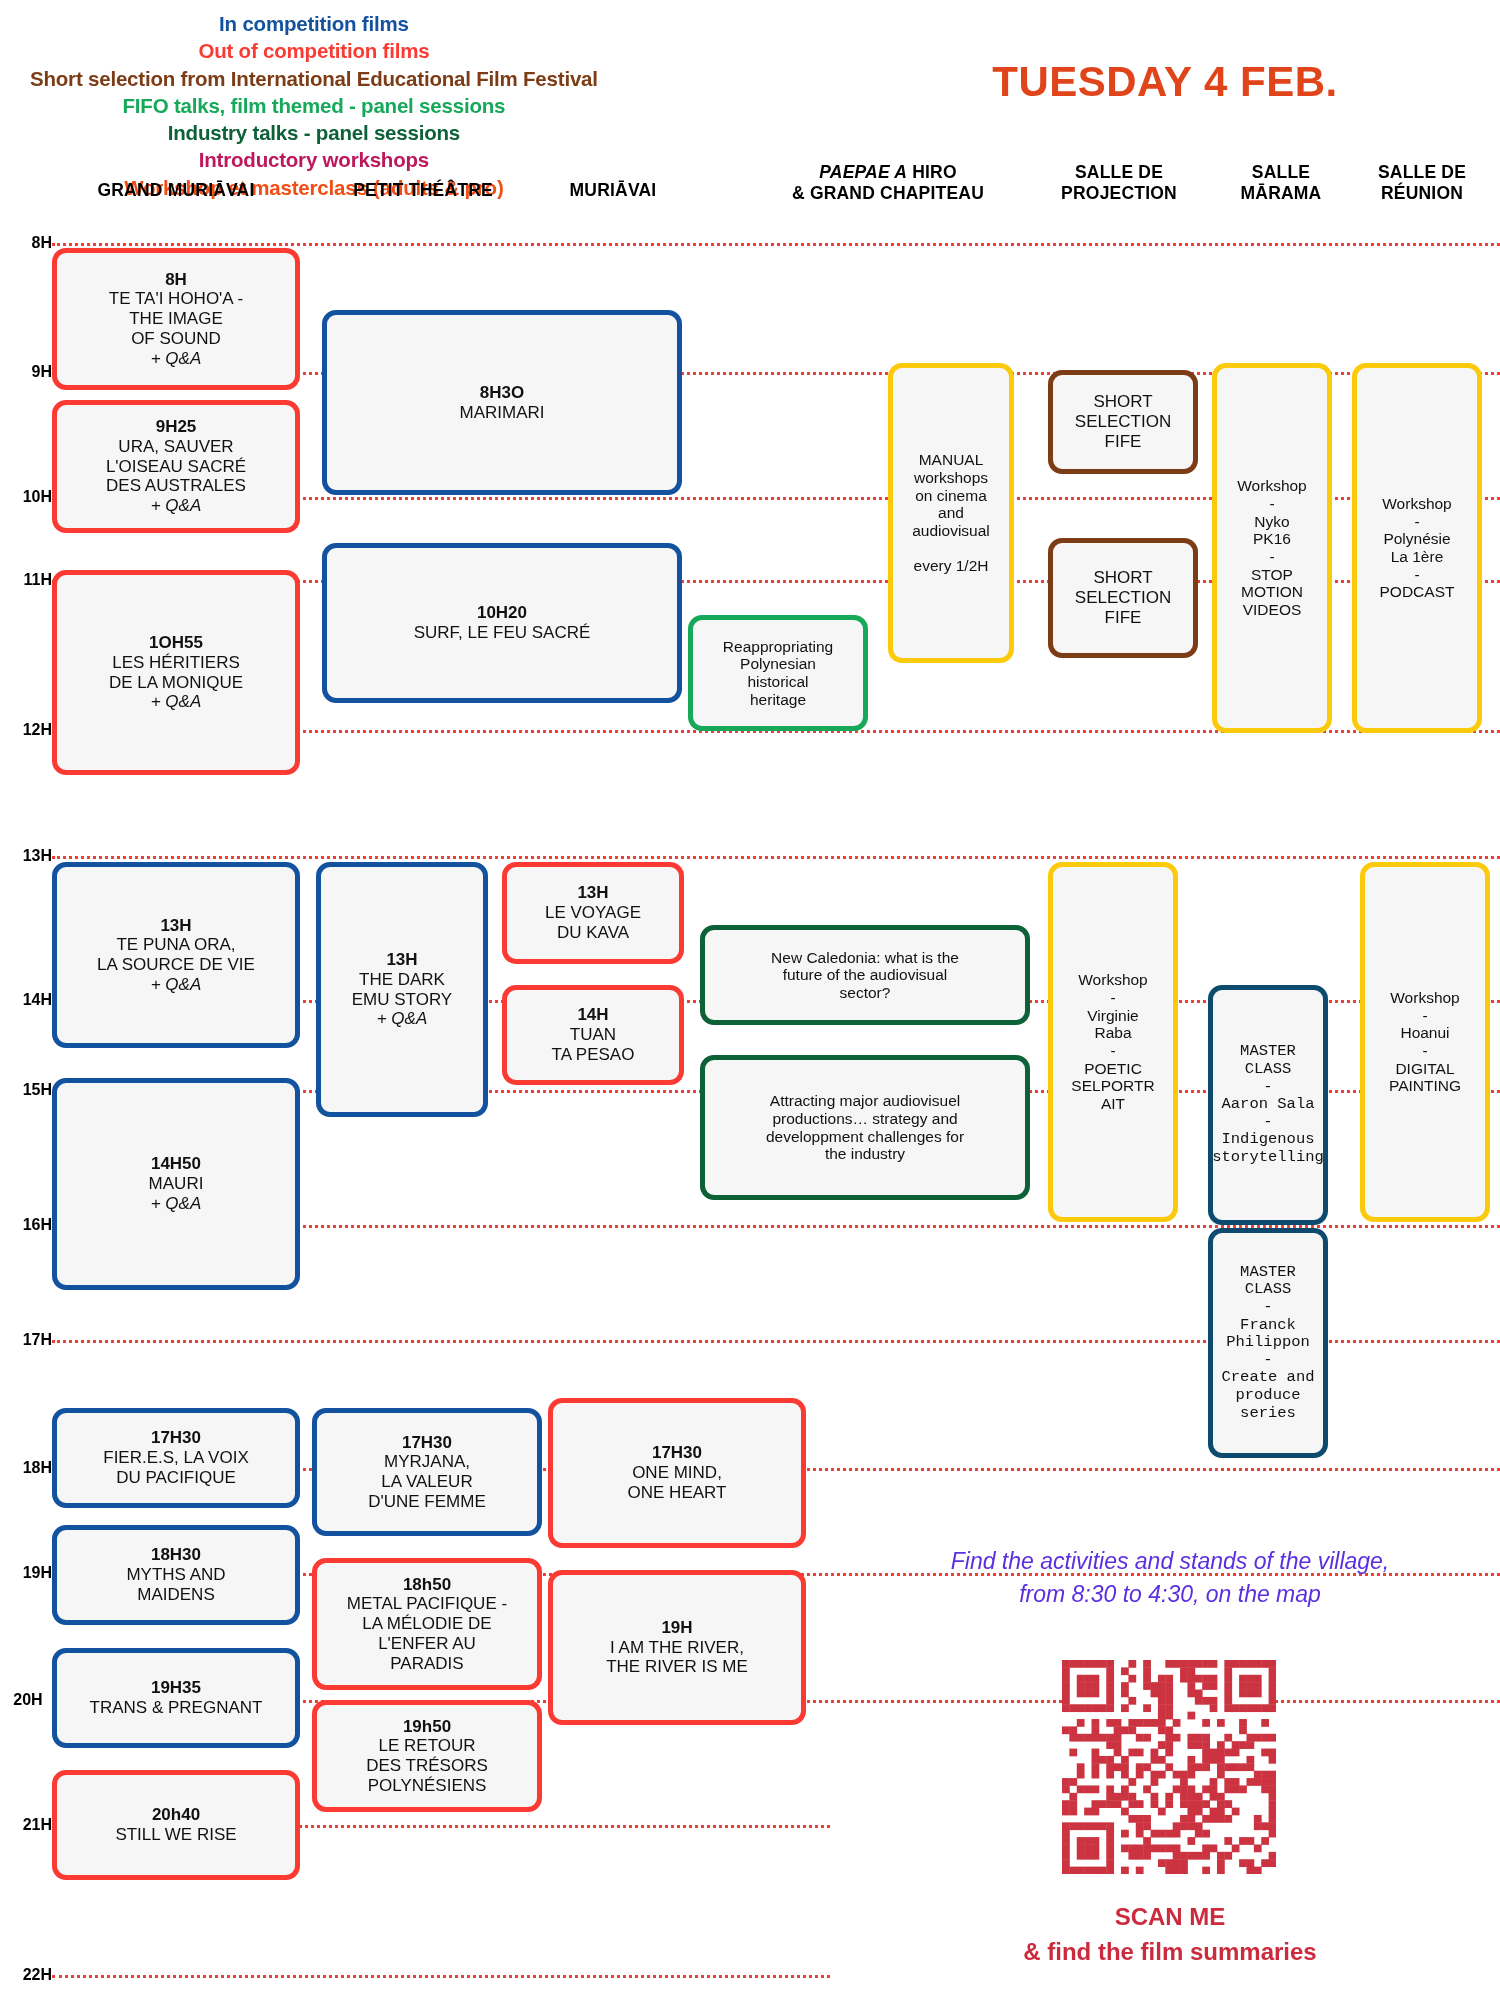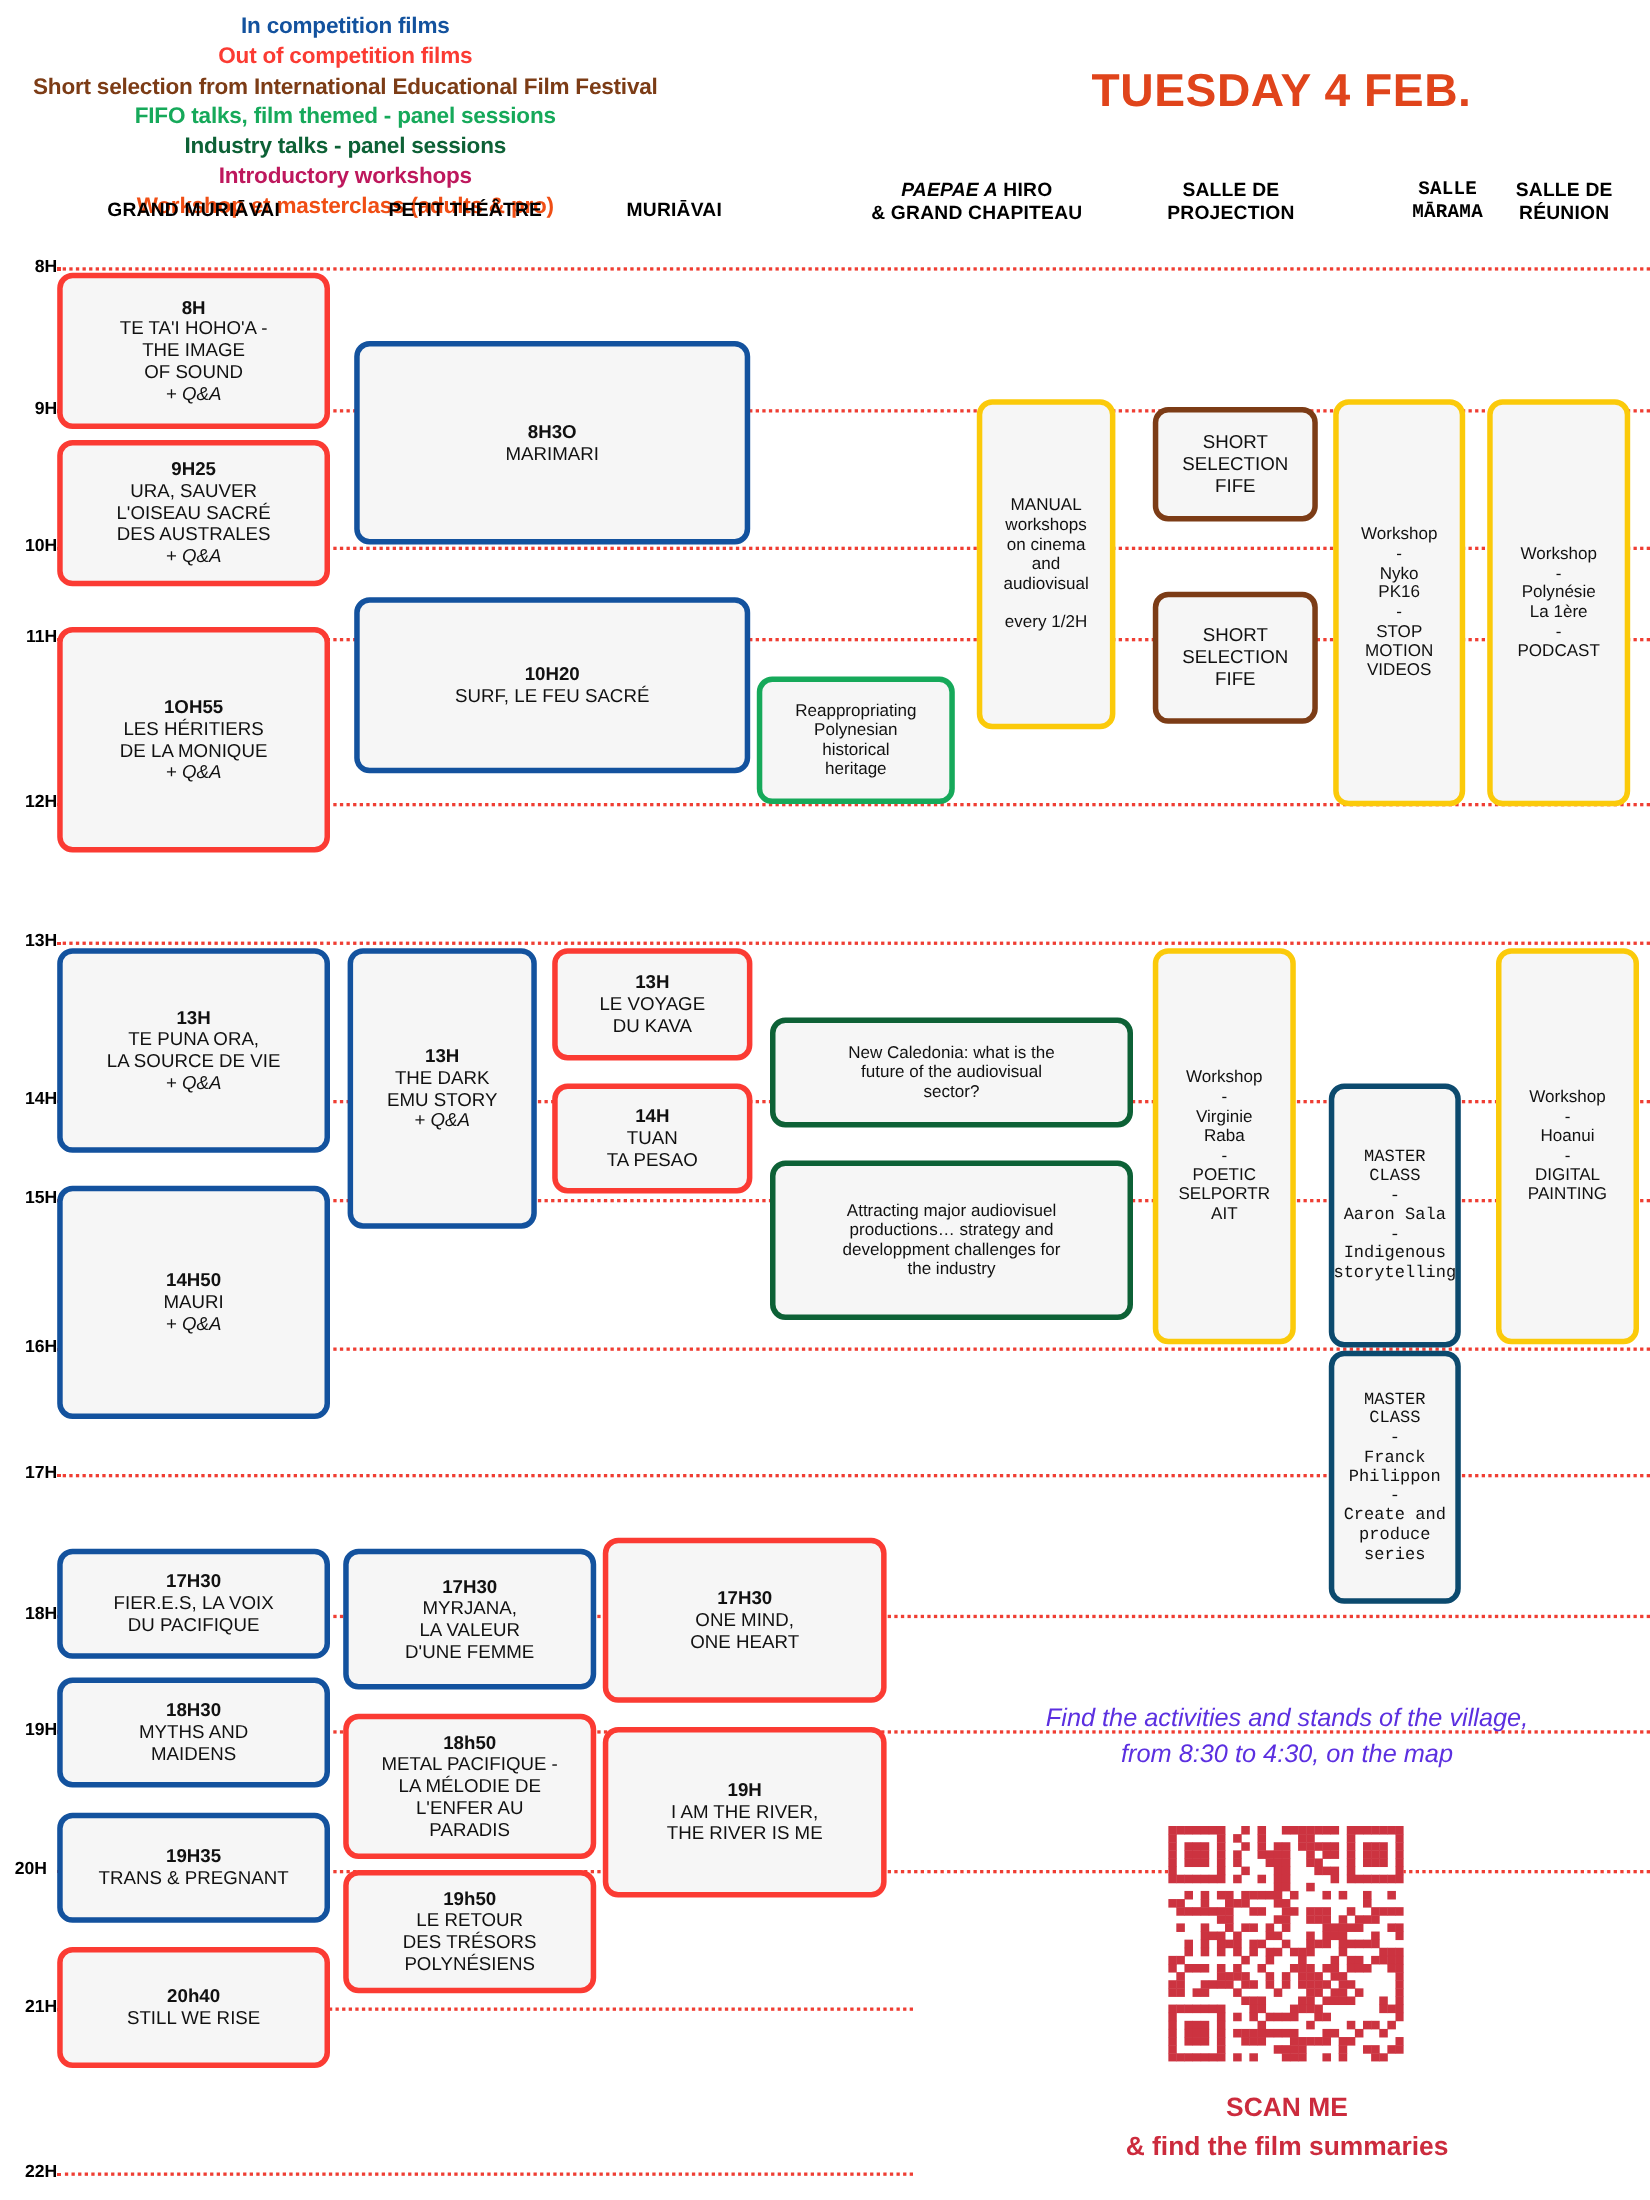--- a/index.html
+++ b/index.html
@@ -84,21 +84,21 @@
   </div>
 
 <div id="day-title">TUESDAY 4 FEB.</div>
 
 <div id="col-heads">
     <div class="col-head" style="left: 46px; width: 260px; top: 180px;"><span>GRAND MURIĀVAI</span></div>
     <div class="col-head" style="left: 303px; width: 240px; top: 180px;"><span>PETIT THÉÂTRE</span></div>
     <div class="col-head" style="left: 513px; width: 200px; top: 180px;"><span>MURIĀVAI</span></div>
     <div class="col-head" style="left: 723px; width: 330px; top: 162px;"><span><span class="ital">PAEPAE A</span> HIRO</span><br><span>&amp; GRAND CHAPITEAU</span></div>
     <div class="col-head" style="left: 1024px; width: 190px; top: 162px;"><span>SALLE DE</span><br><span>PROJECTION</span></div>
-    <div class="col-head" style="left: 1241px; width: 150px; top: 162px; font-family: Liberation Mono, monospace;"><span>SALLE</span><br><span>MĀRAMA</span></div>
+    <div class="col-head" style="left: 1206px; width: 150px; top: 162px;"><span>SALLE</span><br><span>MĀRAMA</span></div>
     <div class="col-head" style="left: 1337px; width: 170px; top: 162px;"><span>SALLE DE</span><br><span>RÉUNION</span></div>
   </div>
 
 <div id="grid">
     <div class="hour-label" style="top: 234px;">8H</div>
     <div class="hour-line" style="left: 52px; width: 1448px; top: 243px;"></div>
     <div class="hour-label" style="top: 363px;">9H</div>
     <div class="hour-line" style="left: 52px; width: 1448px; top: 372px;"></div>
     <div class="hour-label" style="top: 488px;">10H</div>
     <div class="hour-line" style="left: 52px; width: 1448px; top: 497px;"></div>

